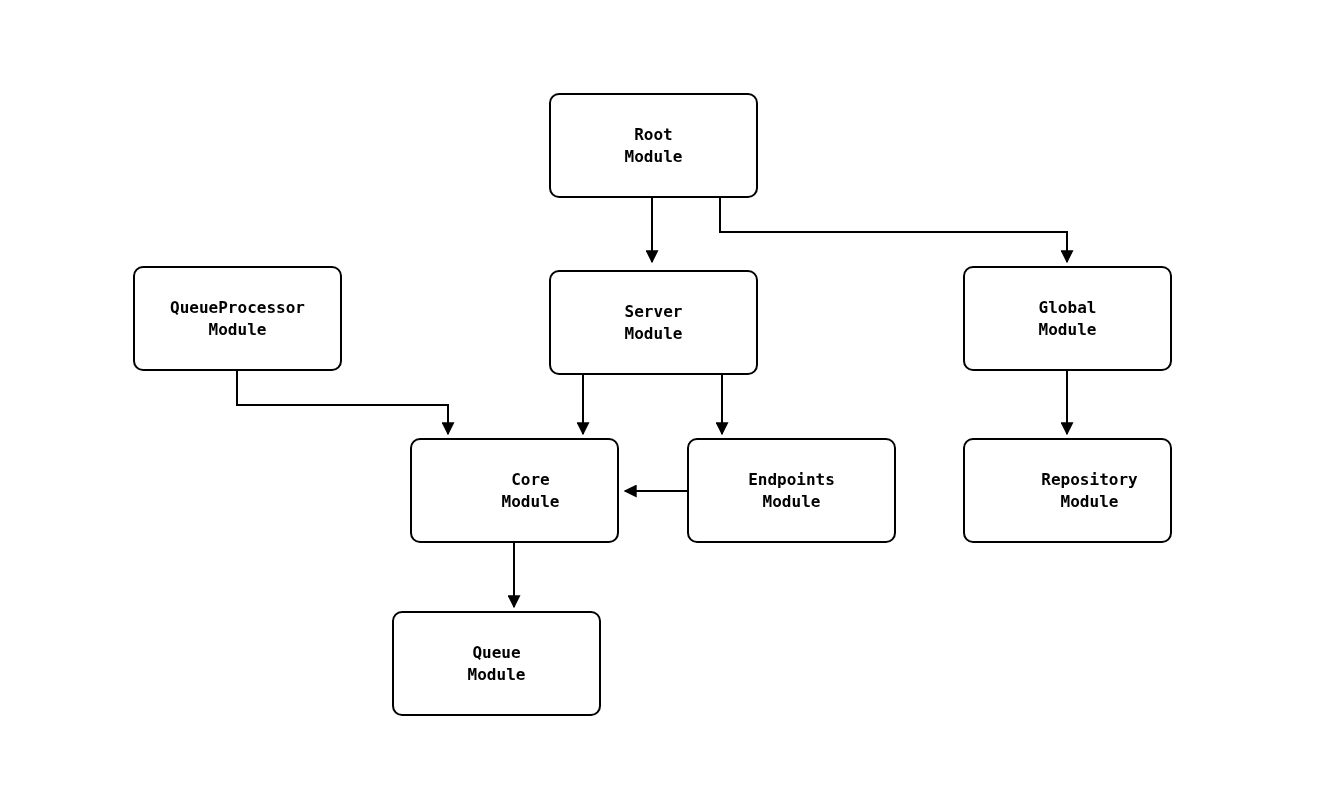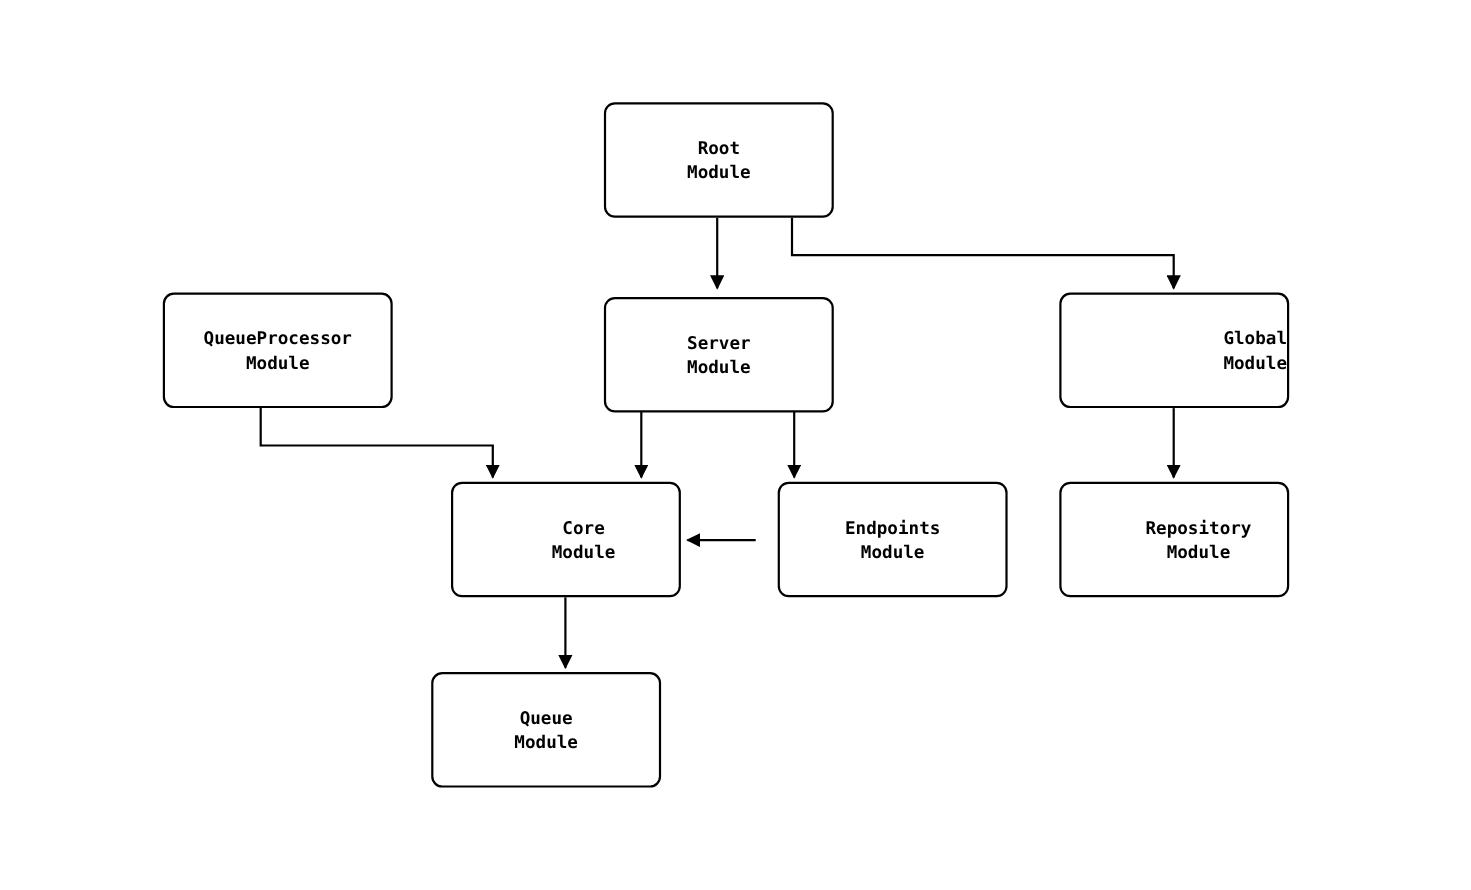--- a/index.html
+++ b/index.html
@@ -48,24 +48,24 @@
     white-space: pre-line;
     text-align: center;
     font-size: 16px;
     line-height: 22px;
     font-weight: bold;
     color: #000000;
   }
   
   .pos-root          { left: 549px;  top: 93px;  }
   .pos-server        { left: 549px;  top: 270px; }
-  .pos-queueprocessor{ left: 133px;  top: 266px; margin-left: 15px; }
-  .pos-global        { left: 963px;  top: 266px; justify-content: flex-end; }
+  .pos-queueprocessor{ left: 133px;  top: 266px; }
+  .pos-global        { left: 963px;  top: 266px; }
   .pos-core          { left: 410px;  top: 438px; padding-left: 32px; }
-  .pos-endpoints     { left: 687px;  top: 438px; margin-left: 20px; }
+  .pos-endpoints     { left: 687px;  top: 438px; }
   .pos-repository    { left: 963px;  top: 438px; padding-left: 44px; }
   .pos-queue         { left: 392px;  top: 611px; }
 </style>
 </head>
 <body>
 
 <div class="canvas">
 
   <svg class="edge-layer" width="1337" height="809" viewBox="0 0 1337 809" xmlns="http://www.w3.org/2000/svg">
     <defs>

